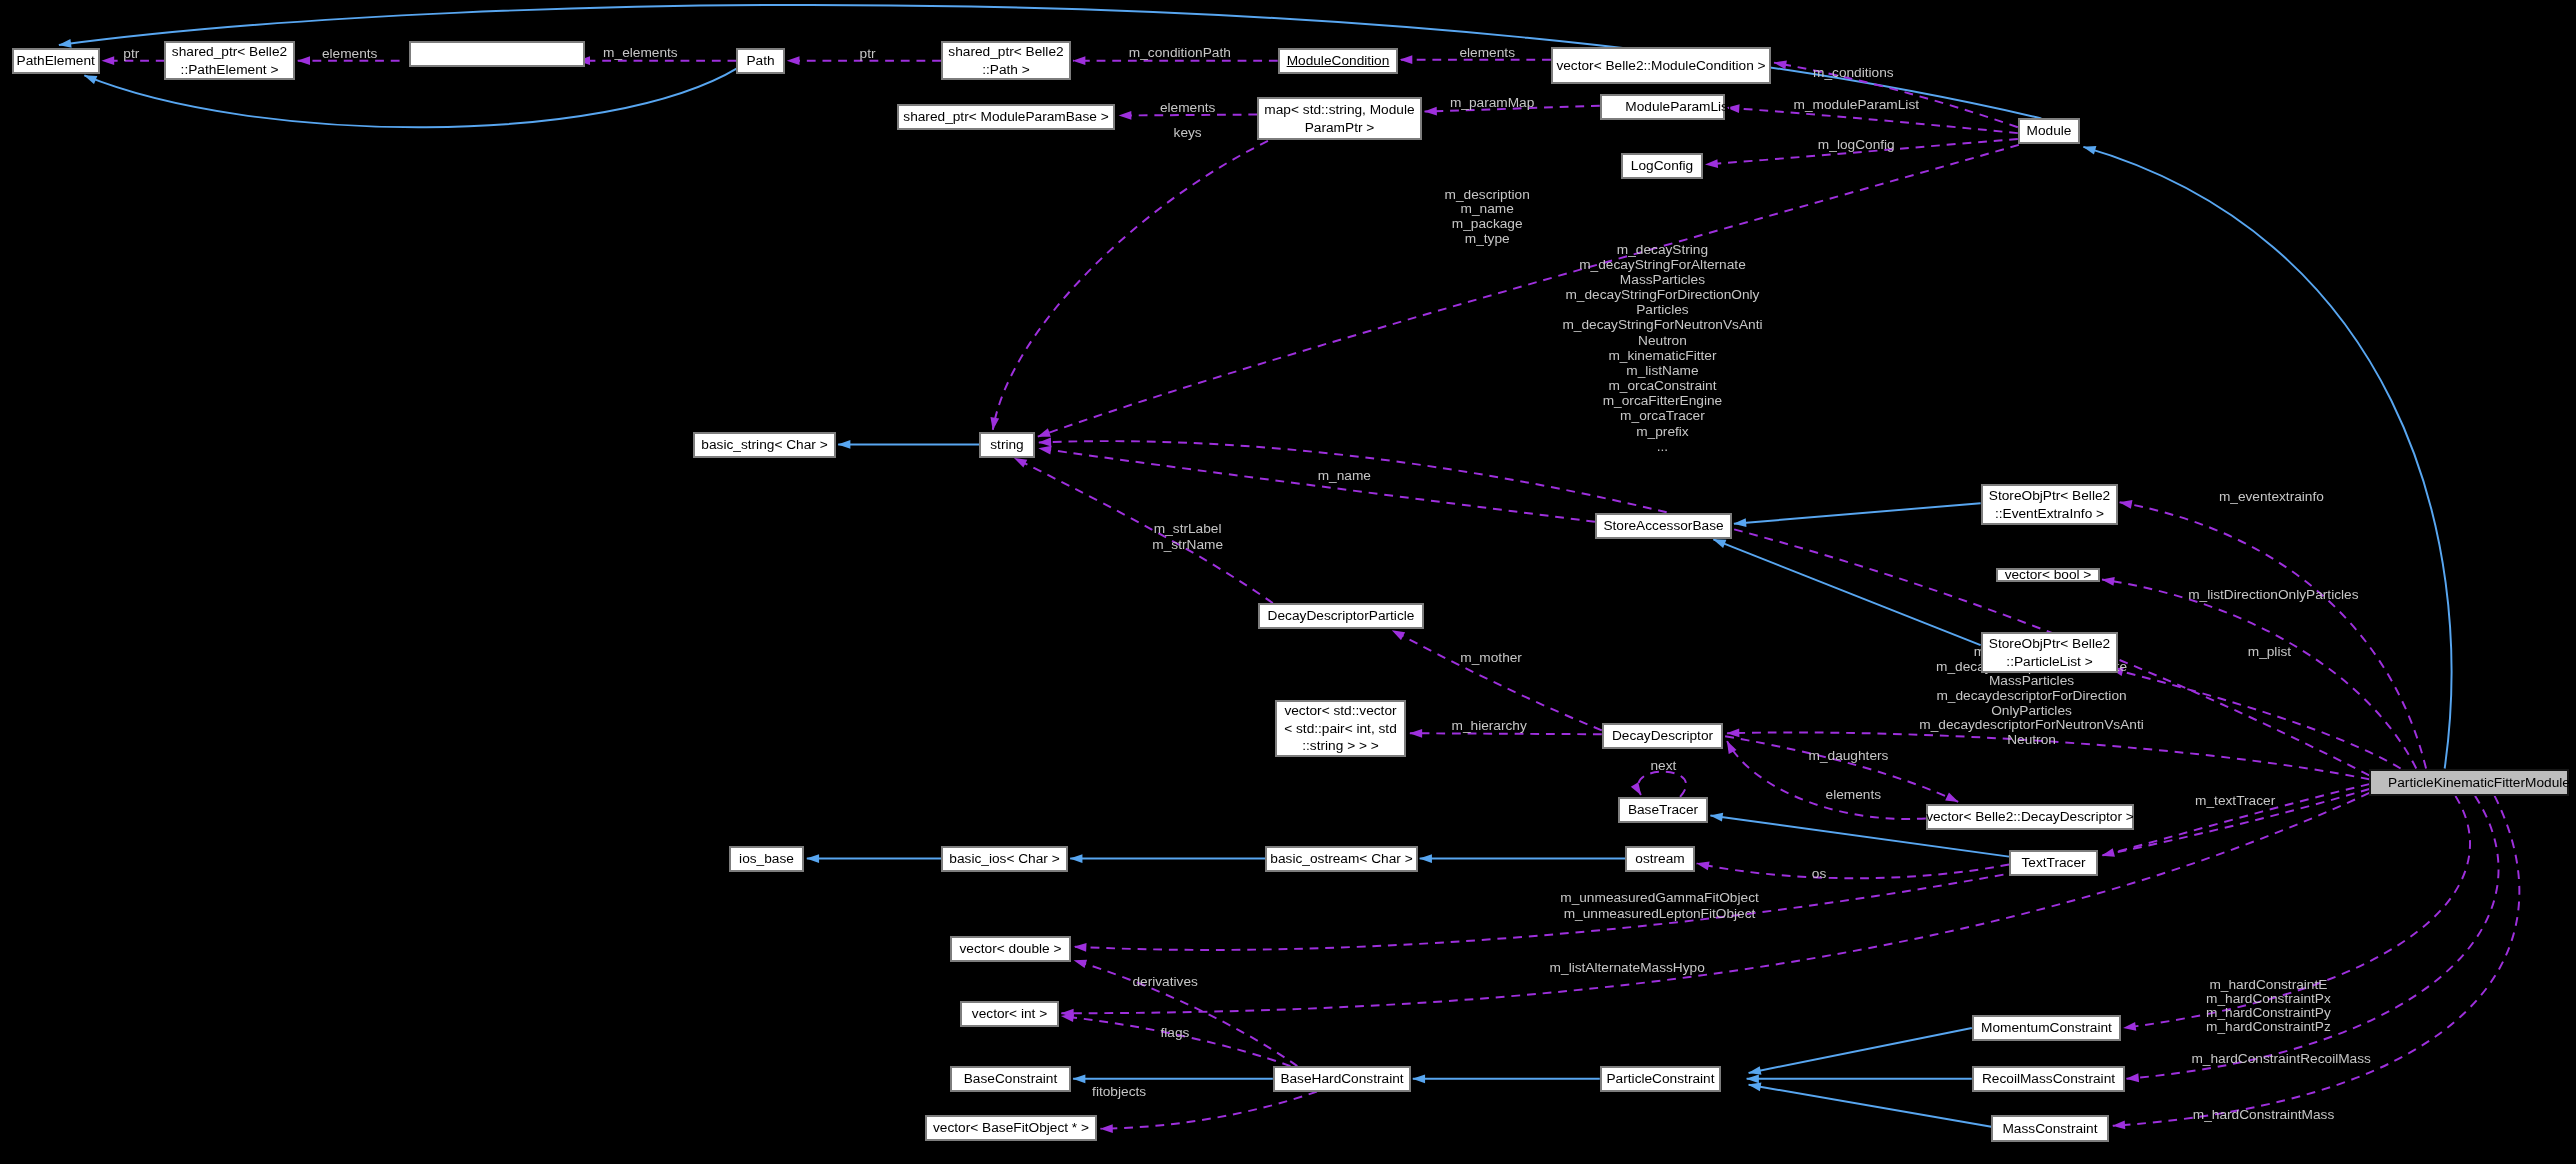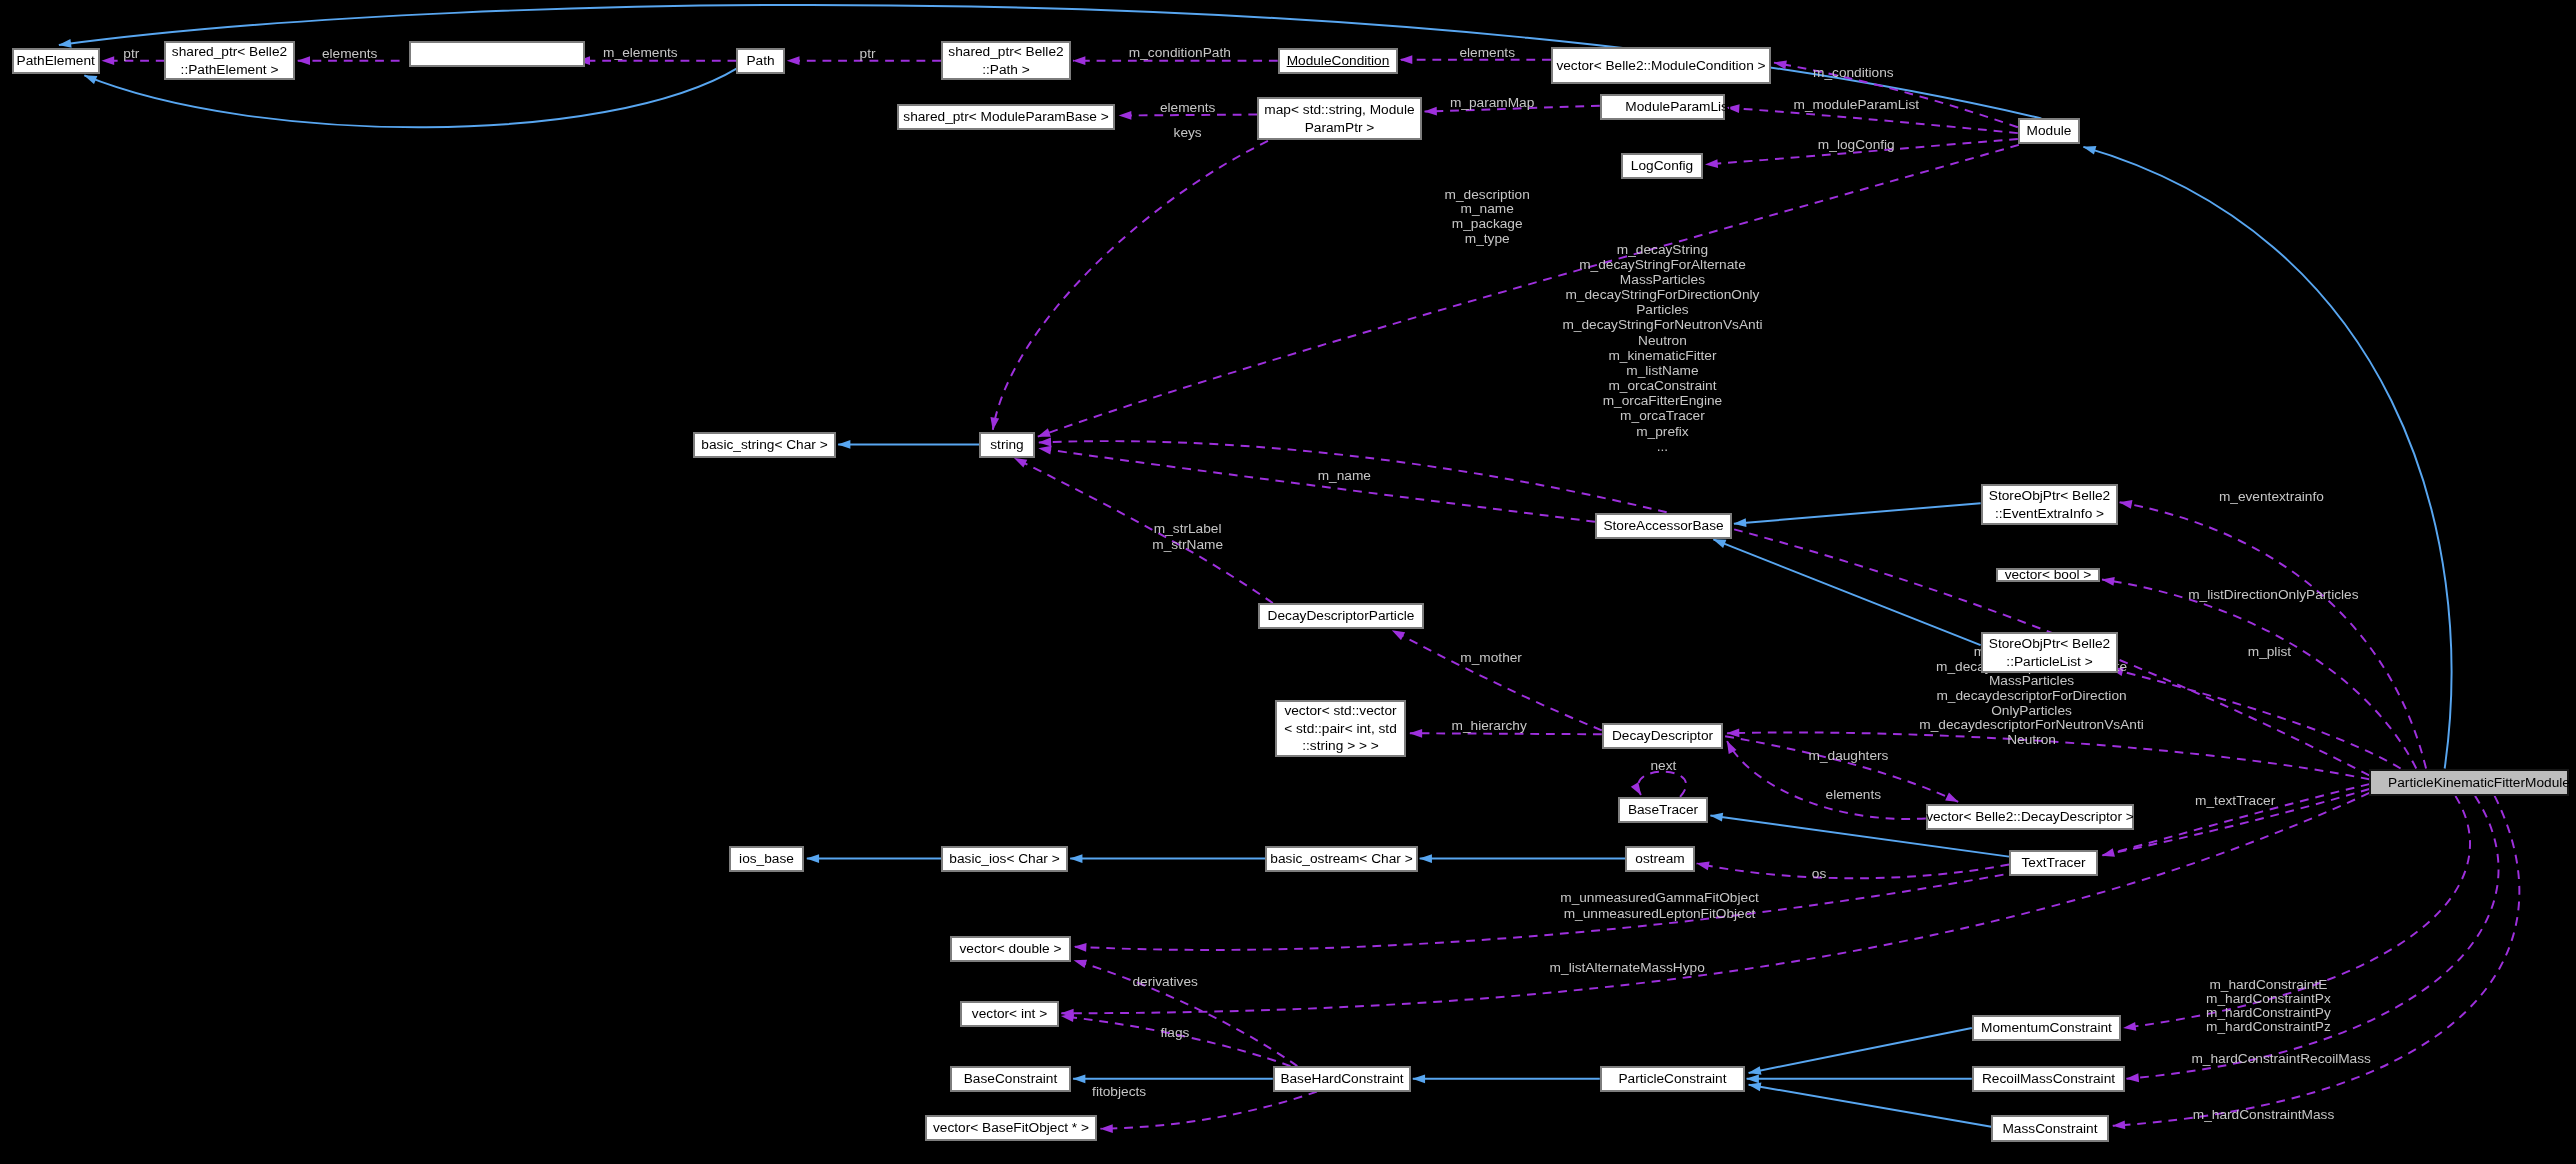--- a/index.html
+++ b/index.html
@@ -216,21 +216,21 @@
       </div>
       <div class="graph-node" style="left: 950px; top: 1066px; width: 121px; height: 25.5px;">
         <div class="node-line">BaseConstraint</div>
       </div>
       <div class="graph-node" style="left: 925px; top: 1115px; width: 172px; height: 25.5px;">
         <div class="node-line">vector&lt; BaseFitObject * &gt;</div>
       </div>
       <div class="graph-node" style="left: 1273px; top: 1066px; width: 138px; height: 25.5px;">
         <div class="node-line">BaseHardConstraint</div>
       </div>
-      <div class="graph-node" style="left: 1600px; top: 1066px; width: 145px; height: 25.5px;">
+      <div class="graph-node" style="left: 1600px; top: 1066px; width: 121px; height: 25.5px;">
         <div class="node-line">ParticleConstraint</div>
       </div>
       <div class="graph-node" style="left: 1972px; top: 1015px; width: 149px; height: 25.5px;">
         <div class="node-line">MomentumConstraint</div>
       </div>
       <div class="graph-node" style="left: 1972px; top: 1066px; width: 153px; height: 25.5px;">
         <div class="node-line">RecoilMassConstraint</div>
       </div>
       <div class="graph-node" style="left: 1991px; top: 1115px; width: 118px; height: 27px;">
         <div class="node-line">MassConstraint</div>

